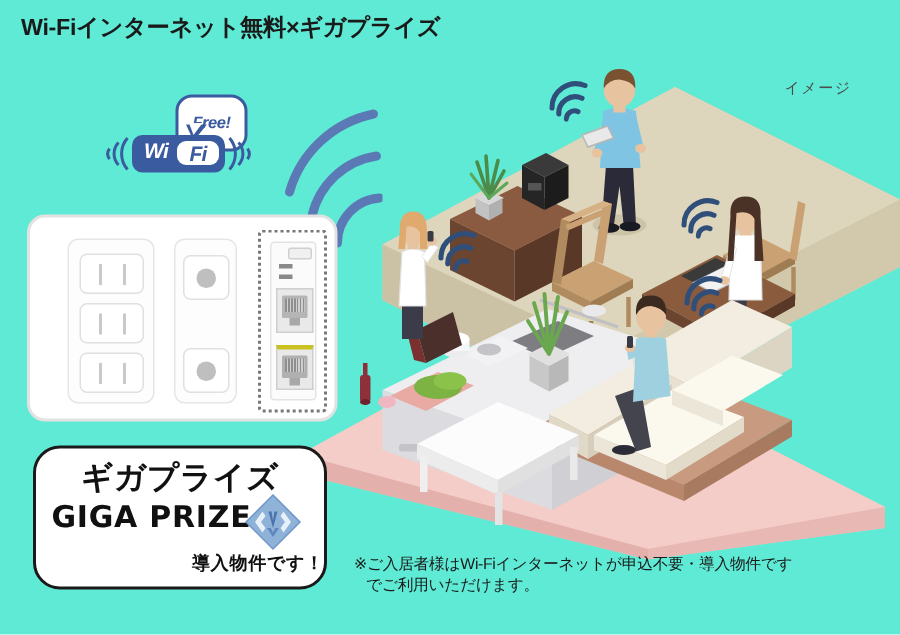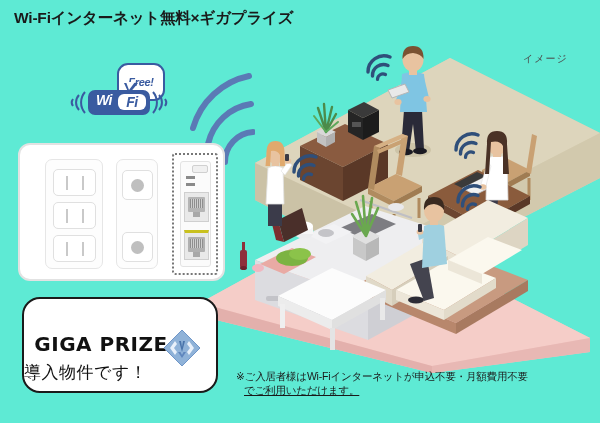--- a/index.html
+++ b/index.html
@@ -293,39 +293,39 @@
     position: absolute;
     right: 14px;
     top: 29px;
     width: 40px;
     height: 40px;
   }
   #logo-tagline {
     position: absolute;
     left: 0; right: 0;
     bottom: 7px;
-    text-align: left;
-    font-size: 17px;
-    font-weight: normal;
+    text-align: right;
+    font-size: 12px;
+    font-weight: bold;
     color: #111111;
     letter-spacing: 0.5px;
   }
 
   
   #footnote {
     position: absolute;
     left: 236px;
     top: 369px;
     width: 358px;
     font-size: 10.5px;
     line-height: 1.35;
     color: #1a1a1a;
     letter-spacing: -0.2px;
   }
-  #footnote .l2 { padding-left: 8px; display: block; text-decoration: underline; }
+  #footnote .l2 { padding-left: 8px; display: block; }
 
   
   #illustration {
     position: absolute;
     left: 200px;
     top: 28px;
     width: 400px;
     height: 345px;
   }
 </style>
@@ -641,30 +641,31 @@
       </div>
       <div class="rj45" id="rj45-2">
         <div class="mouth"></div>
         <div class="pins"></div>
         <div class="tab"></div>
       </div>
     </div>
   </div>
 
   <div id="logo-box">
+    <div id="logo-kana">ギガプライズ</div>
     <div id="logo-en">GIGA PRIZE</div>
     <svg id="logo-mark" viewBox="0 0 40 40">
       <polygon points="20,2 38,20 20,38 2,20" fill="#8fb2d8"></polygon>
       <polygon points="20,2 38,20 20,38 2,20" fill="none" stroke="#6f96c8" stroke-width="1"></polygon>
       <path d="M13,13 L8,20 L13,27 L15,24 L12,20 L15,16 Z" fill="#e8f0fa"></path>
       <path d="M27,13 L32,20 L27,27 L25,24 L28,20 L25,16 Z" fill="#e8f0fa"></path>
       <path d="M17,13 L20,24 L23,13 L21,13 L20,19 L19,13 Z" fill="#4a74ab"></path>
       <path d="M16,24 L20,30 L24,24 L21.5,24 L20,27 L18.5,24 Z" fill="#5f86bd"></path>
     </svg>
     <div id="logo-tagline">導入物件です！</div>
   </div>
 
   <div id="footnote">
-    <span>※ご入居者様はWi-Fiインターネットが申込不要・月額費用不要</span>
+    <span>※ご入居者様はWi-Fiインターネットが申込不要・導入物件です</span>
     <span class="l2">でご利用いただけます。</span>
   </div>
 
 </div>
 
 </body></html>

